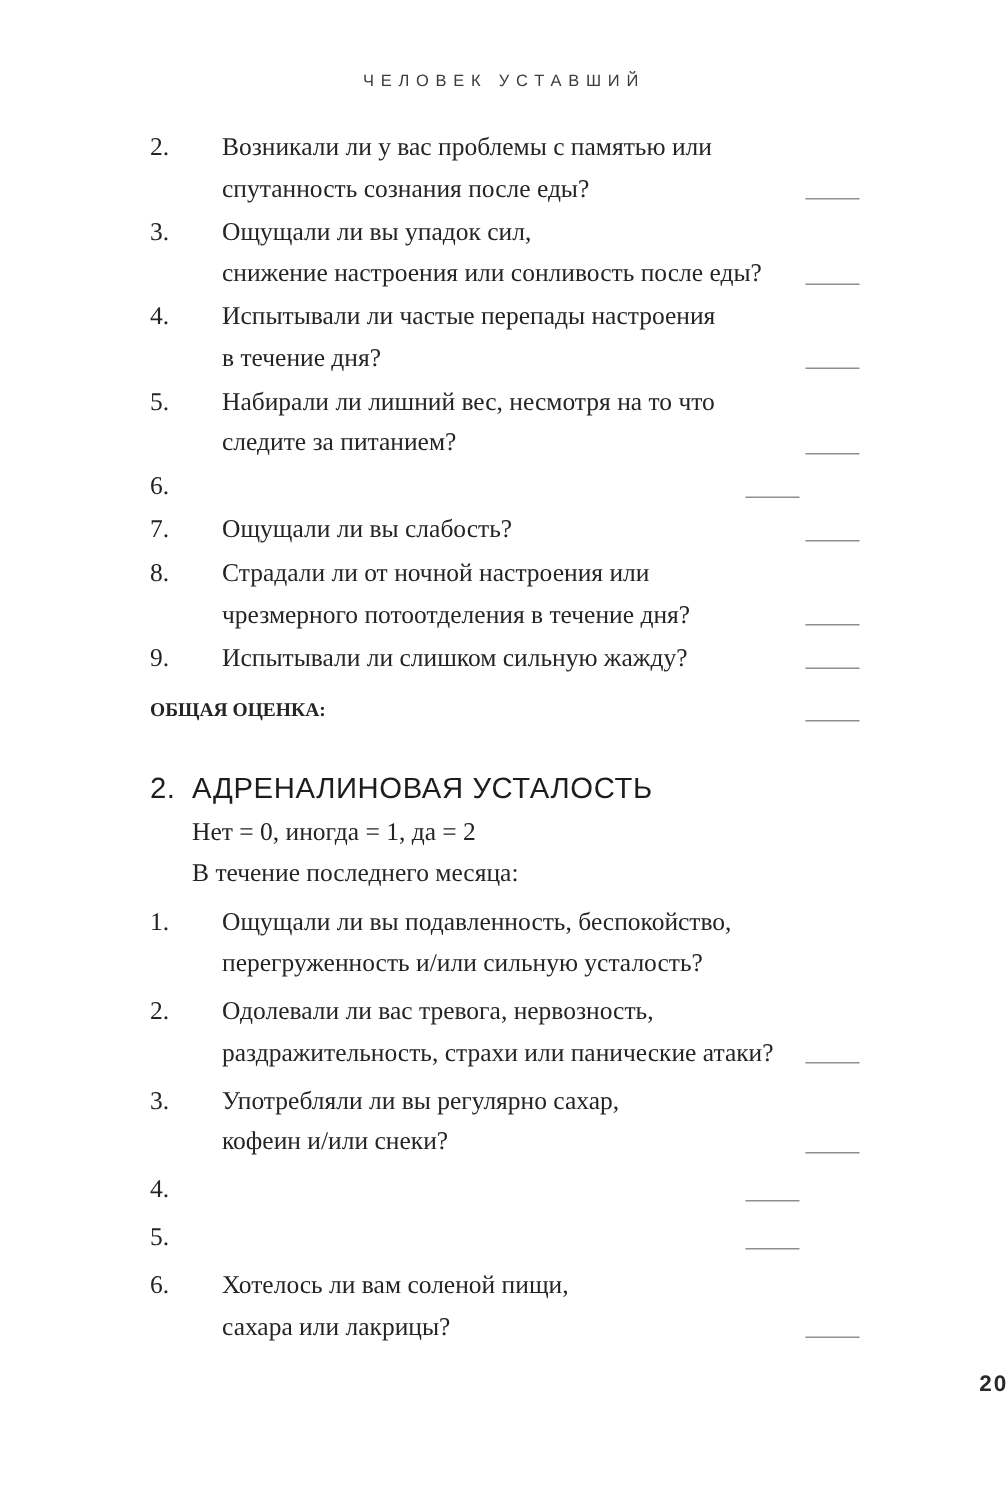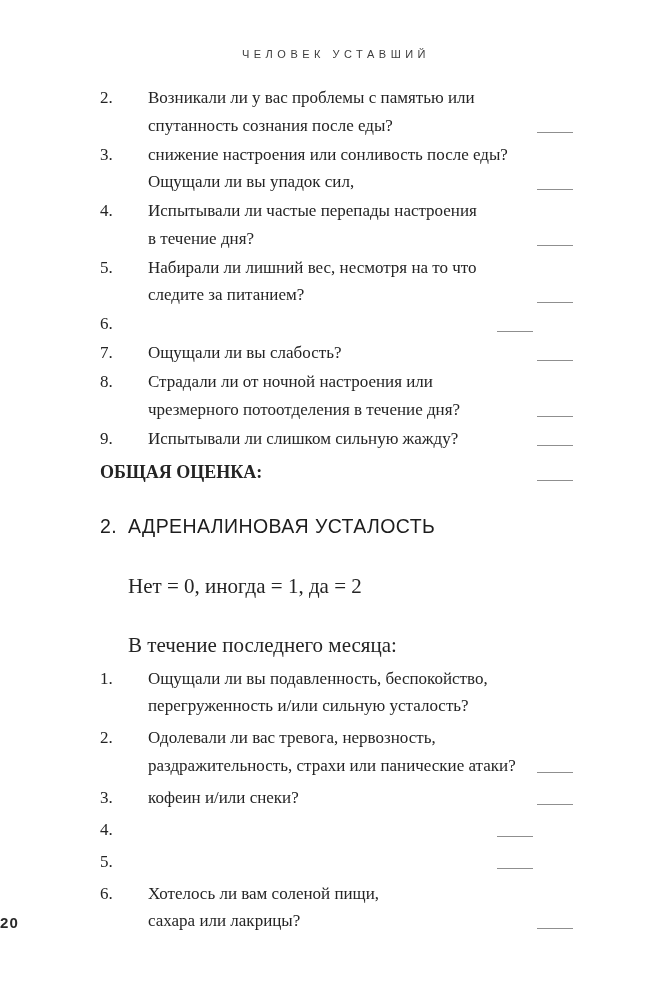--- a/index.html
+++ b/index.html
@@ -48,48 +48,47 @@
   .q-line {
     width: 36px;
     border-bottom: 1px solid #8f8f8f;
     align-self: end;
     justify-self: end;
     margin-bottom: 6px;
   }
   .total-row {
     display: grid;
     grid-template-columns: 1fr 40px;
-    font-size: 18px;
+    font-size: 13px;
     line-height: 27.5px;
     font-weight: bold;
     margin-top: 7px;
   }
   .sec-head {
     display: grid;
     grid-template-columns: 28px 1fr;
     font-family: "Liberation Sans", sans-serif;
     font-size: 19.5px;
     line-height: 30px;
     letter-spacing: 0.4px;
     color: #1d1d1d;
     margin-top: 24px;
   }
   .sec-sub {
     margin-left: 28px;
-    font-size: 21px;
+    font-size: 17px;
     line-height: 27.5px;
-    margin-top: 32px;
   }
   .sec-sub.last { margin-bottom: 5px; }
   .page-number {
     position: absolute;
     top: 914px;
     left: 0;
     right: 0;
-    text-align: left;
+    text-align: right;
     font-family: "Liberation Sans", sans-serif;
     font-size: 15px;
     font-weight: bold;
     letter-spacing: 1.2px;
     color: #2a2a2a;
   }
 </style>
 </head>
 <body>
 
@@ -106,22 +105,22 @@
         <div class="q-text">
           <div>Возникали ли у вас проблемы с памятью или</div>
           <div>спутанность сознания после еды?</div>
         </div>
         <div class="q-line"></div>
       </div>
 
       <div class="q">
         <div class="q-num">3.</div>
         <div class="q-text">
+          <div>Ощущали ли вы упадок сил,</div>
           <div>снижение настроения или сонливость после еды?</div>
-          <div>Ощущали ли вы упадок сил,</div>
         </div>
         <div class="q-line"></div>
       </div>
 
       <div class="q">
         <div class="q-num">4.</div>
         <div class="q-text">
           <div>Испытывали ли частые перепады настроения</div>
           <div>в течение дня?</div>
         </div>
@@ -196,20 +195,21 @@
         <div class="q-text">
           <div>Одолевали ли вас тревога, нервозность,</div>
           <div>раздражительность, страхи или панические атаки?</div>
         </div>
         <div class="q-line"></div>
       </div>
 
       <div class="q">
         <div class="q-num">3.</div>
         <div class="q-text">
+          <div>Употребляли ли вы регулярно сахар,</div>
           <div>кофеин и/или снеки?</div>
         </div>
         <div class="q-line"></div>
       </div>
 
       <div class="q">
         <div class="q-num">4.</div>
         <div class="q-line"></div>
       </div>
 

